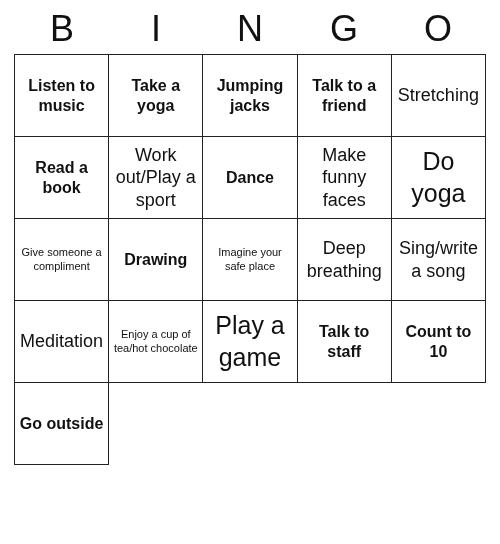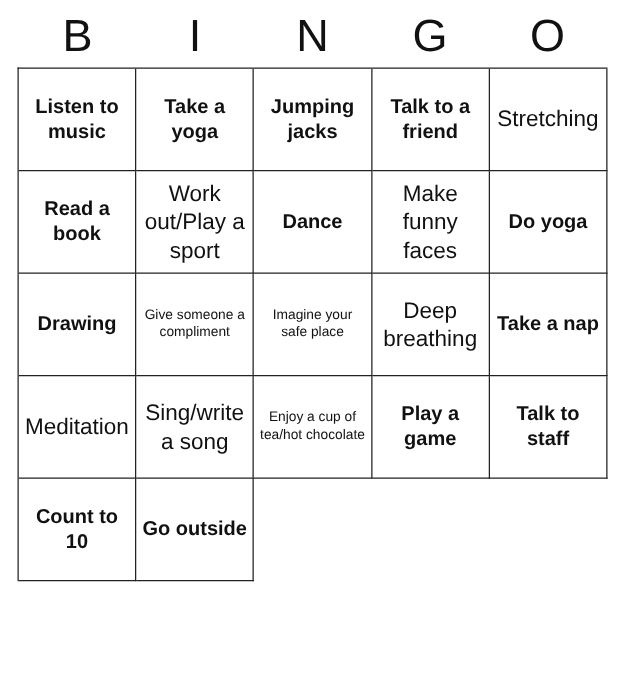--- a/index.html
+++ b/index.html
@@ -41,22 +41,22 @@
       align-items: center;
       justify-content: center;
       text-align: center;
       padding: 4px 3px;
       min-height: 82px;
       font-size: 18px;
       line-height: 1.25;
       color: #111;
     }
     .bingo-cell.large-text {
-      font-size: 16px;
-      font-weight: bold;
+      font-size: 25px;
+      font-weight: normal;
     }
     .bingo-cell.medium-text {
       font-size: 16px;
       font-weight: bold;
     }
     .bingo-cell.small-text {
       font-size: 11px;
     }
   </style>
 </head>
@@ -73,25 +73,24 @@
 <div class="bingo-cell medium-text">Listen to music</div>
     <div class="bingo-cell medium-text">Take a yoga</div>
     <div class="bingo-cell medium-text">Jumping jacks</div>
     <div class="bingo-cell medium-text">Talk to a friend</div>
     <div class="bingo-cell">Stretching</div>
     <div class="bingo-cell medium-text">Read a book</div>
     <div class="bingo-cell">Work out/Play a sport</div>
     <div class="bingo-cell medium-text">Dance</div>
     <div class="bingo-cell">Make funny faces</div>
     <div class="bingo-cell large-text">Do yoga</div>
+    <div class="bingo-cell small-text">Give someone a compliment</div>
     <div class="bingo-cell medium-text">Drawing</div>
-    <div class="bingo-cell small-text">Give someone a compliment</div>
     <div class="bingo-cell small-text">Imagine your safe place</div>
     <div class="bingo-cell">Deep breathing</div>
-    <div class="bingo-cell medium-text">Take a nap</div>
+    <div class="bingo-cell">Sing/write a song</div>
     <div class="bingo-cell">Meditation</div>
-    <div class="bingo-cell">Sing/write a song</div>
     <div class="bingo-cell small-text">Enjoy a cup of tea/hot chocolate</div>
     <div class="bingo-cell large-text">Play a game</div>
     <div class="bingo-cell medium-text">Talk to staff</div>
     <div class="bingo-cell medium-text">Count to 10</div>
     <div class="bingo-cell medium-text">Go outside</div>
   </div>
 
 </body></html>

